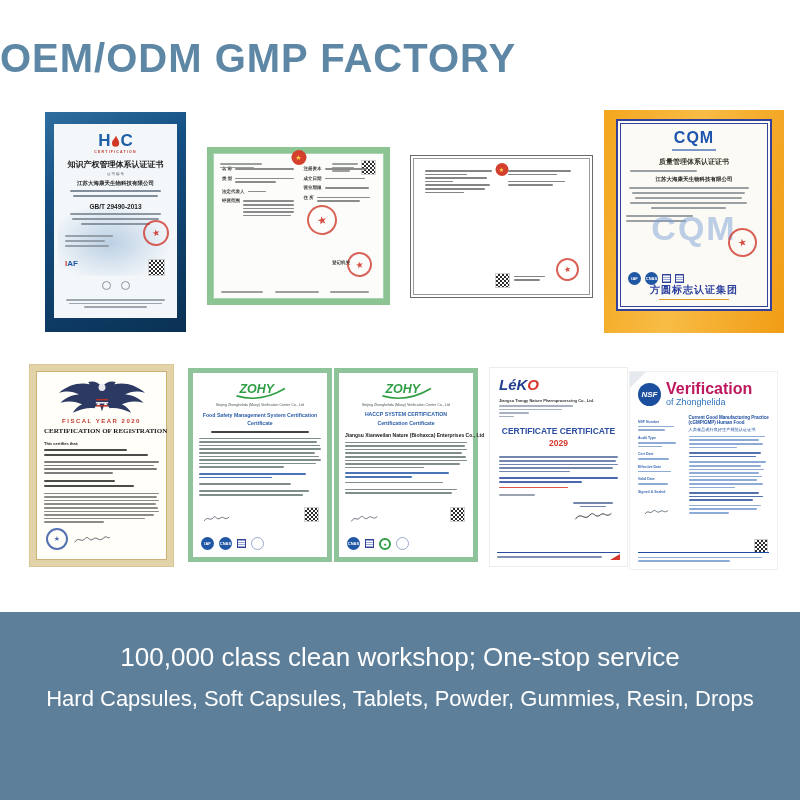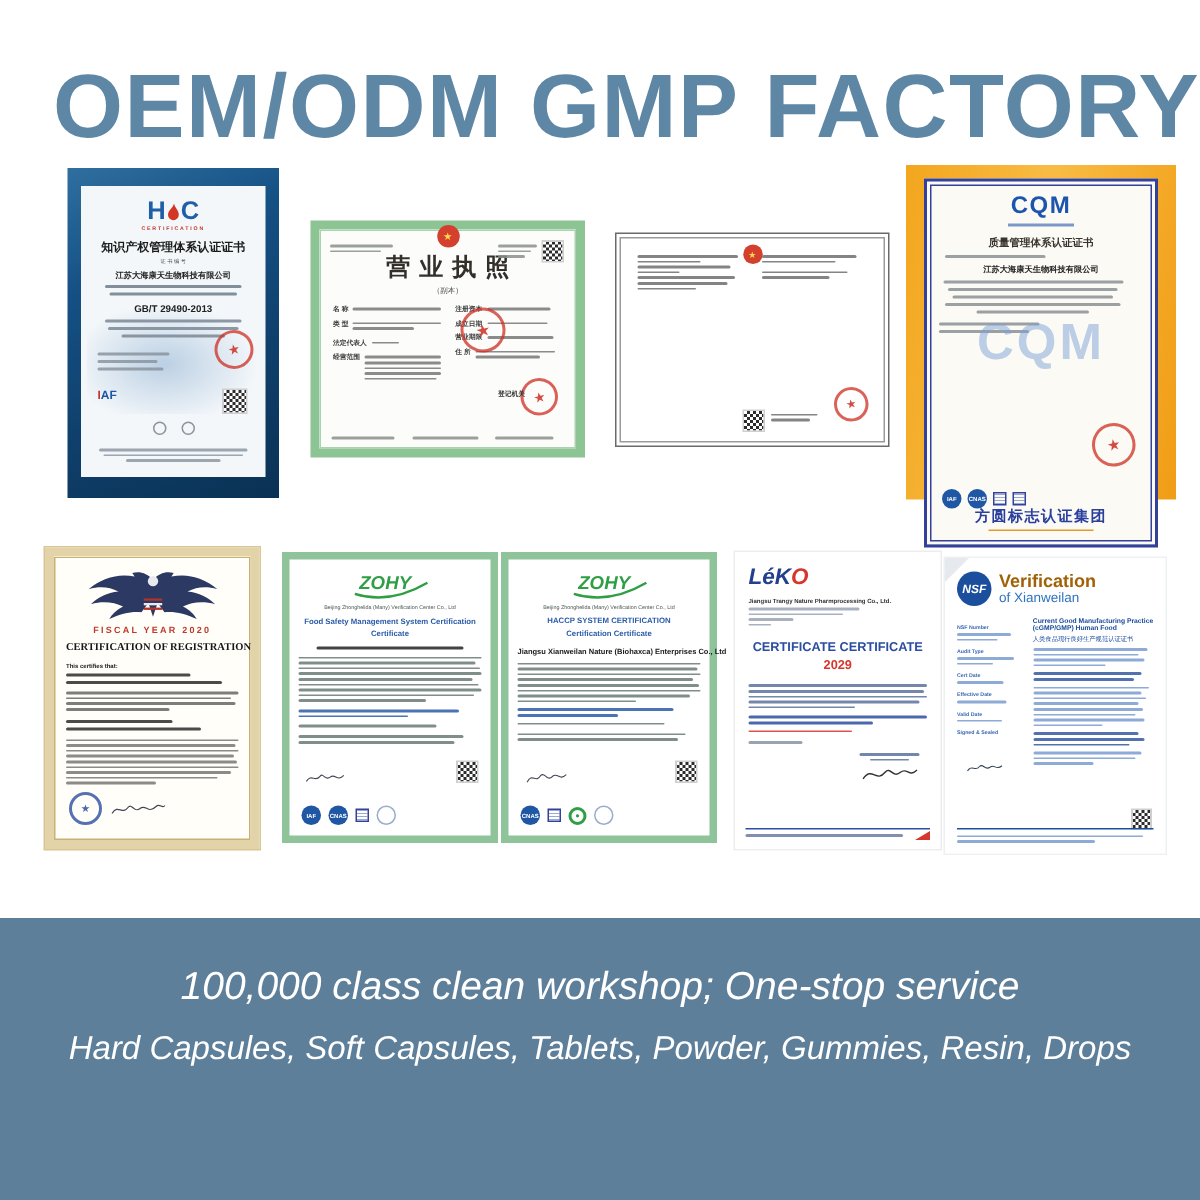--- a/index.html
+++ b/index.html
@@ -1,21 +1,21 @@
 <!DOCTYPE html>
 <html><head>
 <meta charset="utf-8">
 <style>
   html,body{margin:0;padding:0;background:#fff;}
   .page{position:relative;width:800px;height:800px;background:#ffffff;overflow:hidden;
         font-family:"Liberation Sans",sans-serif;}
 
   
-  .title{position:absolute;top:36px;left:0;right:0;margin:0;text-align:right;
-         font-size:60px;font-weight:800;letter-spacing:1px;color:#5e87a6;}
+  .title{position:absolute;top:36px;left:0;right:0;margin:0;text-align:left;
+         font-size:40px;font-weight:800;letter-spacing:1px;color:#5e87a6;}
 
   
   .cert{position:absolute;box-sizing:border-box;}
   .cert *{box-sizing:border-box;}
   .bars{display:block;}
   .bar{display:block;height:2px;margin:3px auto;background:var(--bar,#97a1a9);
        border-radius:1px;opacity:.85;}
   .bars.l .bar{margin:3px 0;}
   .bars.tight .bar{margin:2px auto;height:1.6px;}
   .bars.tight.l .bar{margin:2px 0;}
@@ -86,21 +86,21 @@
     font-weight:700;font-size:13px;letter-spacing:5px;color:#211f1d;text-indent:5px;}
   .food-cols{display:flex;gap:12px;margin-top:6px;padding:0 4px;}
   .food-col{flex:1;}
   .food-seal{right:13px;bottom:16px;width:23px;height:23px;font-size:8px;}
   .food-qr{left:84px;bottom:9px;width:15px;height:15px;}
   .food-sign{position:absolute;right:44px;bottom:14px;width:34px;}
 
   
   .cert-cqm{left:604px;top:110px;width:180px;height:223px;
     background:linear-gradient(100deg,#f3a61e,#f8bc45 45%,#f19d15);}
-  .cqm-page{position:relative;margin:9px 12px;height:246px;background:#fbfaf4;
+  .cqm-page{position:relative;margin:9px 12px;height:192px;background:#fbfaf4;
     border:2px solid #33419b;box-shadow:inset 0 0 0 2px #fbfaf4,inset 0 0 0 3px #33419b;
     padding:9px 8px;text-align:center;}
   .cqm-logo{font-size:16px;font-weight:800;color:#1c54ae;letter-spacing:1px;line-height:1;}
   .cqm-logosub{width:44px;height:2px;background:#7e97c9;margin:3px auto 0;}
   .cqm-title{font-size:7px;font-weight:700;color:#3a342e;margin-top:6px;white-space:nowrap;}
   .cqm-company{font-size:5.5px;font-weight:700;color:#222;margin-top:4px;white-space:nowrap;}
   .cqm-watermark{position:absolute;left:0;right:0;top:88px;font-size:34px;font-weight:800;
     letter-spacing:2px;color:rgba(125,160,215,.5);pointer-events:none;}
   .cqm-seal{right:13px;bottom:52px;width:29px;height:29px;font-size:10px;}
   .cqm-badges{position:absolute;left:10px;bottom:24px;display:flex;align-items:center;gap:4px;}
@@ -156,35 +156,35 @@
   .leko-foot .bar{margin-top:3px;height:1.5px;}
 
   
   .cert-nsf{left:630px;top:372px;width:147px;height:197px;background:#fff;
     box-shadow:0 0 0 1px #eef1f4;padding:9px 8px;}
   .cert-nsf::before{content:"";position:absolute;left:0;top:0;
     border-style:solid;border-width:16px 16px 0 0;border-color:#e6eaee transparent transparent transparent;}
   .nsf-head{display:flex;align-items:center;gap:5px;}
   .nsf-circle{width:23px;height:23px;background:#1b4f9e;border-radius:50%;color:#fff;
     display:flex;align-items:center;justify-content:center;font-size:8px;font-weight:800;font-style:italic;}
-  .nsf-v1{font-size:12px;font-weight:800;color:#a16207;line-height:1;}
+  .nsf-v1{font-size:16px;font-weight:800;color:#be185d;line-height:1;}
   .nsf-v2{font-size:9px;color:#2f74c0;line-height:1.2;}
   .nsf-body{display:flex;gap:6px;margin-top:7px;}
   .nsf-left{width:34%;text-align:left;}
   .nsf-right{flex:1;text-align:left;}
   .nsf-label{font-size:3.5px;font-weight:700;color:#3b6ab5;margin-top:5px;}
   .nsf-scope1{font-size:4.5px;font-weight:800;color:#17489c;}
   .nsf-scope3{font-size:4.2px;color:#17489c;margin-top:2px;}
   .nsf-qr{right:9px;bottom:16px;width:14px;height:14px;}
   .nsf-sign{position:absolute;left:12px;bottom:52px;width:30px;}
   .nsf-foot{position:absolute;left:8px;right:8px;bottom:5px;border-top:1.5px solid #1b4f9e;padding-top:2px;}
 
   
   .band{position:absolute;left:0;top:612px;width:800px;height:188px;background:#5d7f9a;
-    text-align:center;color:#ffffff;font-style:italic;}
+    text-align:center;color:#ffffff;}
   .band-line1{margin:0;padding-top:30px;font-size:26px;font-weight:500;}
   .band-pill{display:inline-block;margin-top:12px;padding:5px 28px;background:#c7dce9;
     color:#517a93;border-radius:24px;font-size:26px;font-weight:500;}
   .band-line2{margin:15px;margin-top:13px;font-size:22px;font-weight:500;text-align:center;}
 </style>
 </head>
 <body>
 
 <div class="page">
 
@@ -238,21 +238,20 @@
     <div class="bars l tight biz-topleft" style="--bar:#8b8f89">
         <i class="bar" style="width: 100%;"></i>
         <i class="bar" style="width: 80%;"></i>
       </div>
     <div class="qr biz-qr"></div>
     <div class="bars l tight biz-qrtxt" style="--bar:#8b8f89">
         <i class="bar" style="width: 100%;"></i>
         <i class="bar" style="width: 85%;"></i>
         <i class="bar" style="width: 70%;"></i>
       </div>
-    <div class="biz-title">营业执照</div>
     <div class="biz-sub">（副本）</div>
     <div class="biz-cols">
       <div class="biz-col">
         <div class="biz-row">
           <b>名 称</b>
           <div class="bars l tight" style="--bar:#777">
               <i class="bar" style="width: 100%;"></i>
             </div>
         </div>
         <div class="biz-row">
@@ -551,21 +550,21 @@
     <div class="leko-foot">
       <div class="bar" style="--bar:#6b7da5;width:85%;margin-left:0"></div>
     </div>
   </div>
 
   <div class="cert cert-nsf">
     <div class="nsf-head">
       <div class="nsf-circle">NSF</div>
       <div>
         <div class="nsf-v1">Verification</div>
-        <div class="nsf-v2">of Xianweilan</div>
+        <div class="nsf-v2">of Zhonghelida</div>
       </div>
     </div>
     <div class="nsf-body">
       <div class="nsf-left">
         <div class="nsf-label">NSF Number</div>
         <div class="bars l tight" style="--bar:#7a9bd0">
             <i class="bar" style="width: 80%;"></i>
             <i class="bar" style="width: 60%;"></i>
           </div>
         <div class="nsf-label">Audit Type</div>

